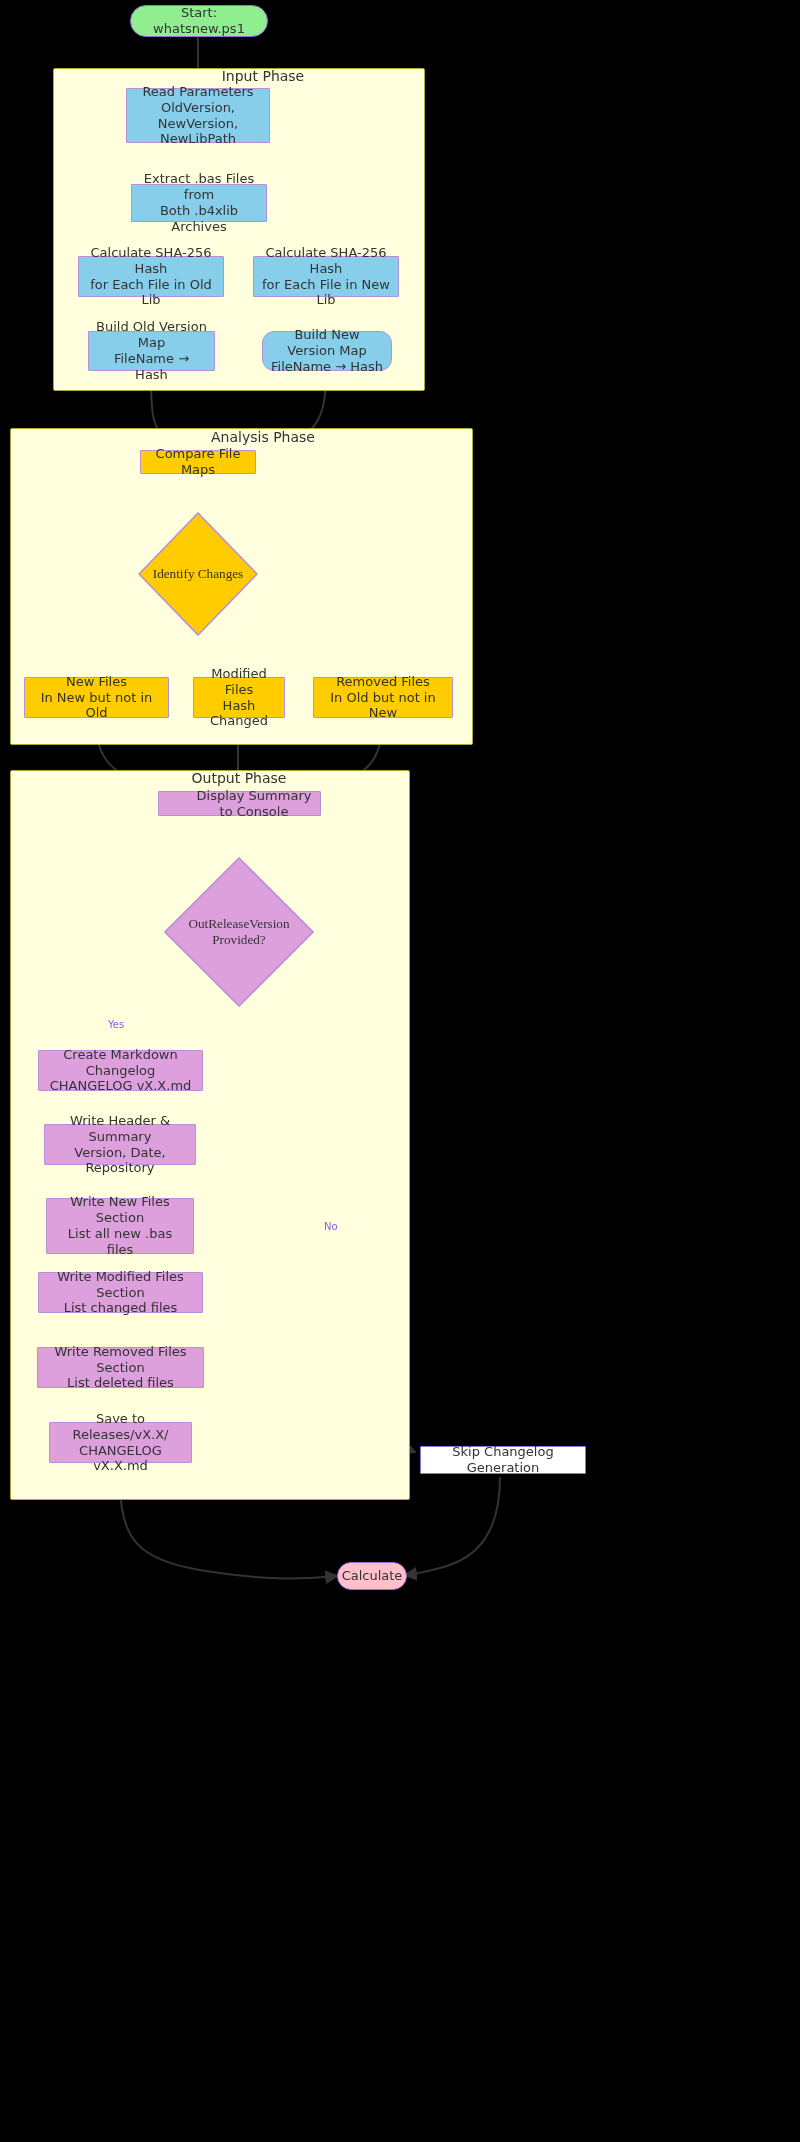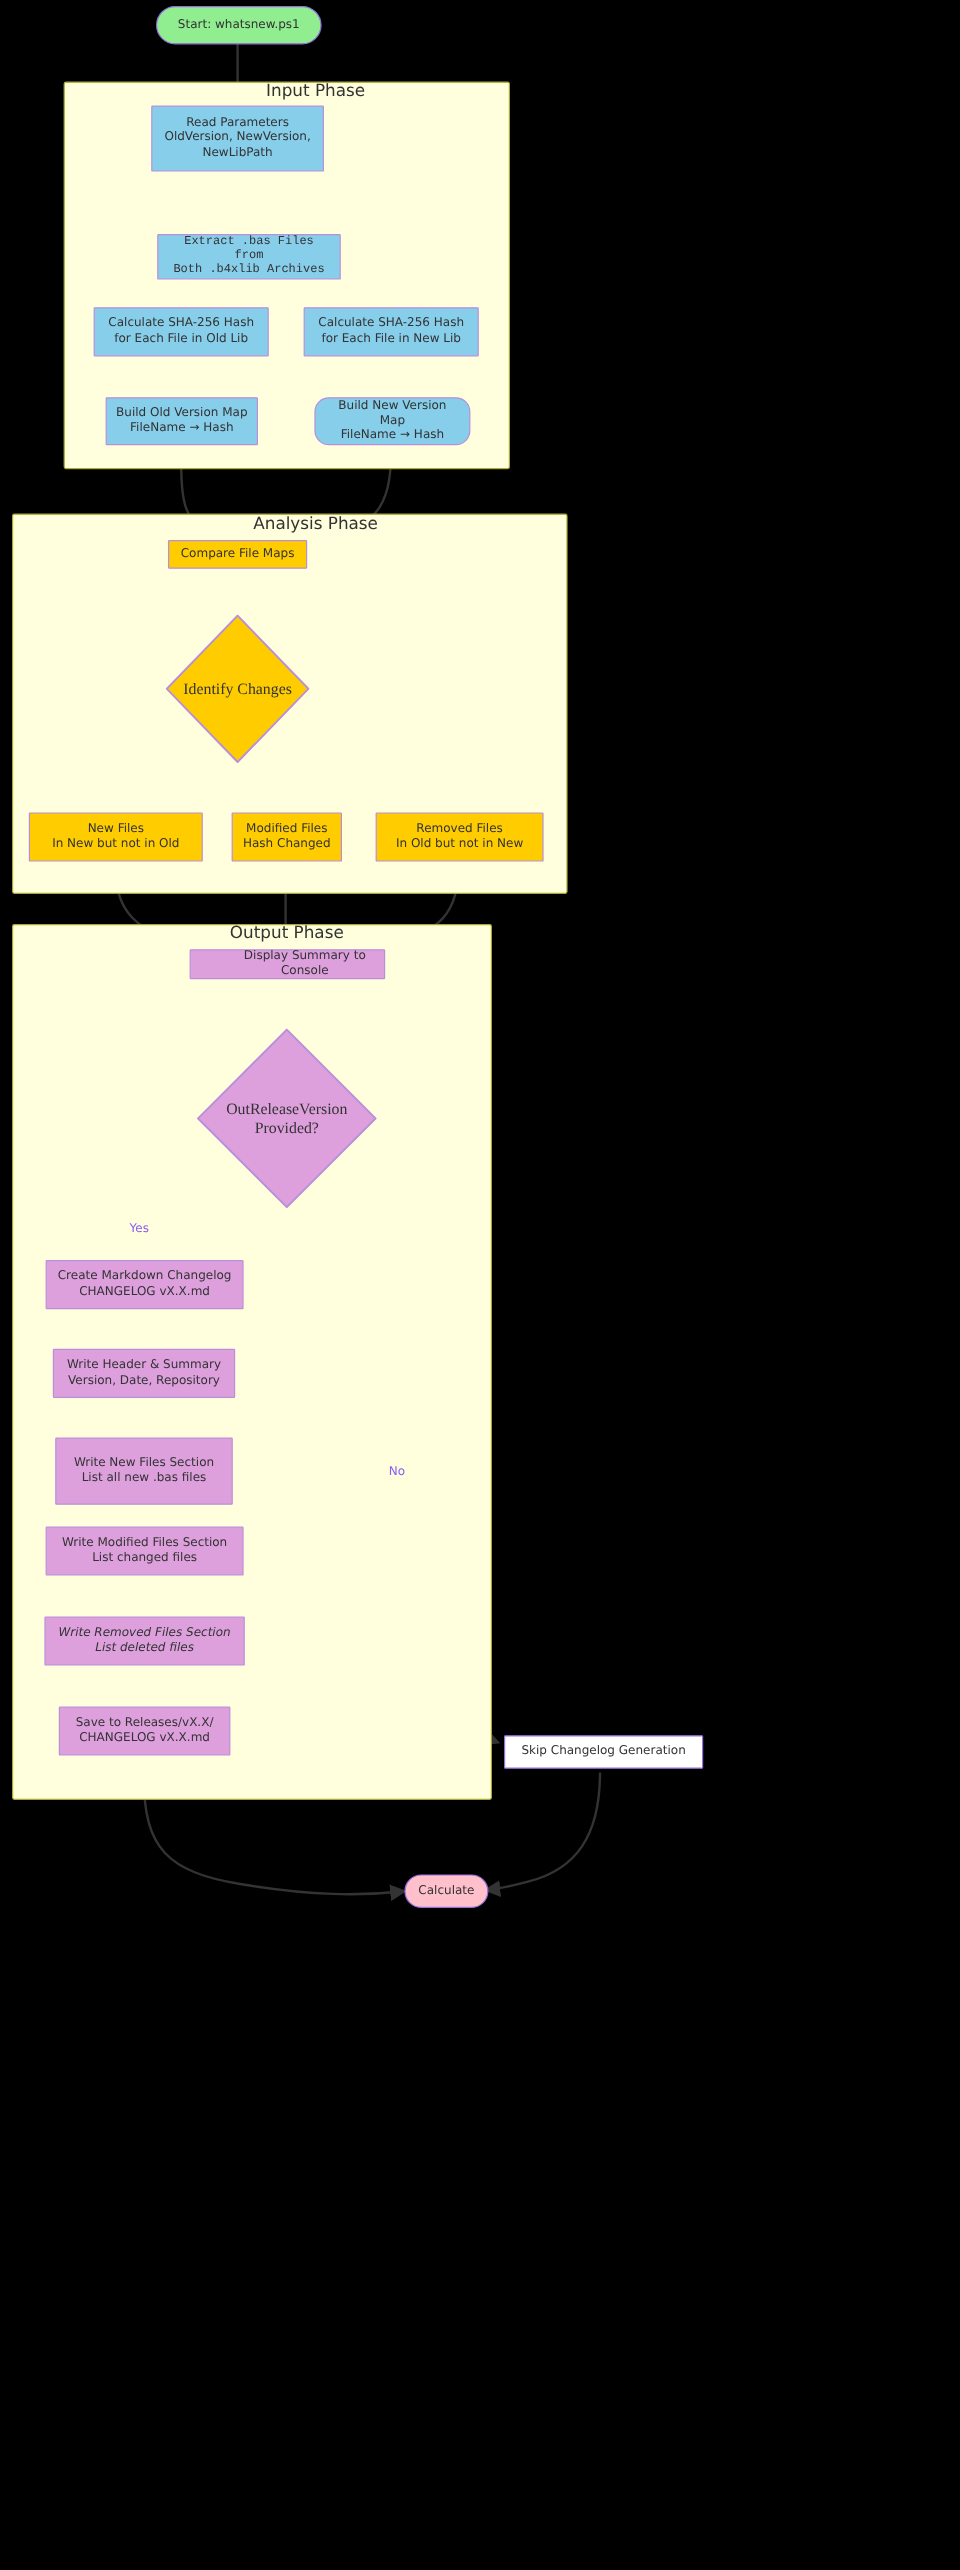--- a/index.html
+++ b/index.html
@@ -42,21 +42,21 @@
     white-space: nowrap;
     text-align: center;
   }
   .node {
     position: absolute;
     box-sizing: border-box;
     display: flex;
     align-items: center;
     justify-content: center;
     text-align: center;
-    font-size: 10px;
+    font-size: 13px;
     line-height: 1.22;
     color: #333333;
     white-space: pre-line;
     padding: 3px 7px;
   }
   .node.proc {
     background: #87ceeb;
     border: 1.2px solid #b98fd9;
     border-radius: 1px;
   }
@@ -182,21 +182,21 @@
 
   <div class="subgraph" style="left:53px; top:68px; width:372px; height:323px;"></div>
   <div class="subgraph-title" style="left:208px; top:68px; width:110px;">Input Phase</div>
 
   <div class="node proc" style="left:126px; top:88px; width:144px; height:55px;">
     <span>Read Parameters
 OldVersion, NewVersion,
 NewLibPath</span>
   </div>
 
-  <div class="node proc" style="left:131px; top:195px; width:153px; height:38px;font-family:Liberation Mono, monospace;">
+  <div class="node proc" style="left:131px; top:184px; width:136px; height:38px;">
     <span>Extract .bas Files from
 Both .b4xlib Archives</span>
   </div>
 
   <div class="node proc" style="left:78px; top:256px; width:146px; height:41px;">
     <span>Calculate SHA-256 Hash
 for Each File in Old Lib</span>
   </div>
 
   <div class="node proc" style="left:253px; top:256px; width:146px; height:41px;">
@@ -274,21 +274,21 @@
   <div class="node out" style="left:46px; top:1198px; width:148px; height:56px;">
     <span>Write New Files Section
 List all new .bas files</span>
   </div>
 
   <div class="node out" style="left:38px; top:1272px; width:165px; height:41px;">
     <span>Write Modified Files Section
 List changed files</span>
   </div>
 
-  <div class="node out" style="left:37px; top:1347px; width:167px; height:41px;font-style:italic;">
+  <div class="node out" style="left:37px; top:1347px; width:167px; height:41px;">
     <span>Write Removed Files Section
 List deleted files</span>
   </div>
 
   <div class="node out" style="left:49px; top:1422px; width:143px; height:41px;">
     <span>Save to Releases/vX.X/
 CHANGELOG vX.X.md</span>
   </div>
 
   <div class="node plain" style="left:420px; top:1446px; width:166px; height:28px;">

